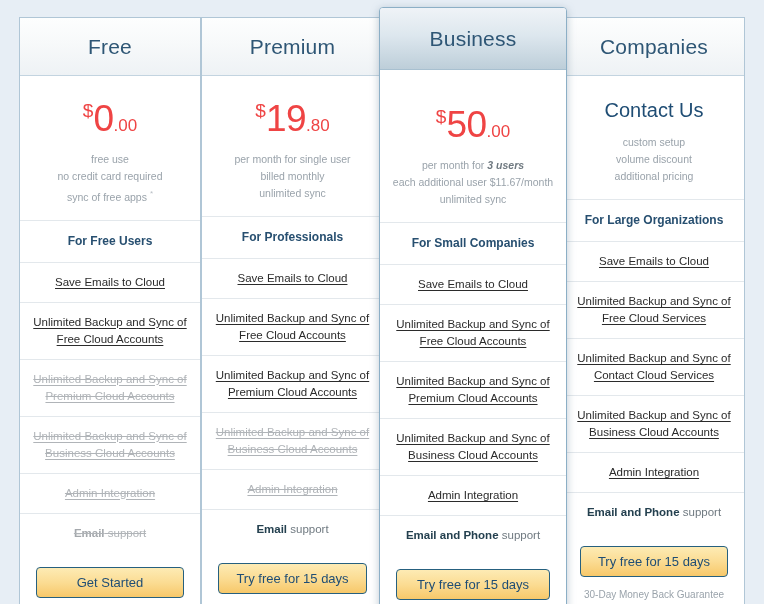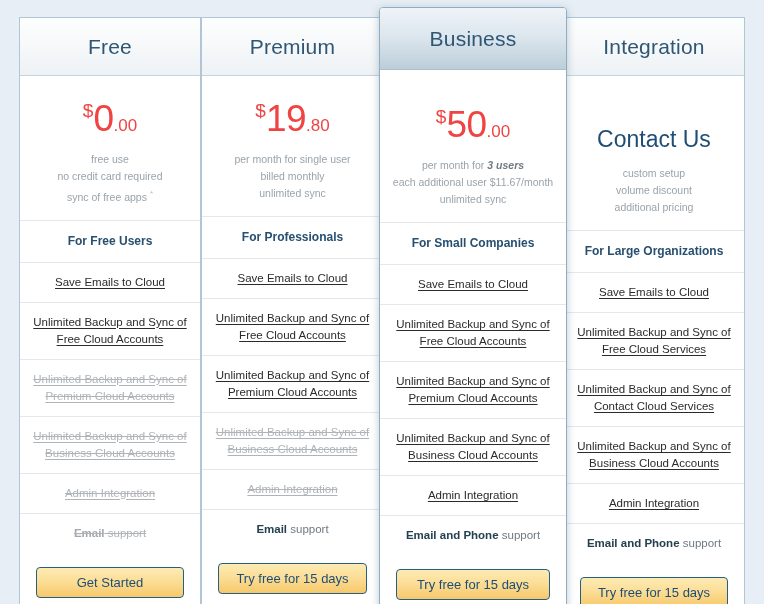--- a/index.html
+++ b/index.html
@@ -74,21 +74,21 @@
   .featured .price-block { padding-top: 36px; }
   .price-line {
     color: #ef4444;
     line-height: 1;
     white-space: nowrap;
     margin-bottom: 14px;
   }
   .cur      { font-size: 19px; vertical-align: 14px; }
   .amount   { font-size: 37px; letter-spacing: -.5px; }
   .cents    { font-size: 17px; }
-  .contact  { font-size: 23px; color: #1f4d74; line-height: 1; margin-top: 28px; }
+  .contact  { font-size: 20px; color: #1f4d74; line-height: 1; }
   .price-note {
     font-size: 10.5px;
     color: #9aa3ab;
     line-height: 17px;
   }
   .price-note b { color: #6f7980; font-weight: bold; font-style: italic; }
   .price-note sup { font-size: 8px; color: #b9bfc5; }
 
   
   .features { list-style: none; }
@@ -208,21 +208,21 @@
         <li class="feature"><span class="txt">Admin Integration</span></li>
         <li class="feature support"><span class="txt"><b>Email and Phone</b><span> support</span></span></li>
       </ul>
       <div class="cta-wrap">
         <button class="cta">Try free for 15 days</button>
       </div>
       <div class="guarantee">30-Day Money Back Guarantee</div>
     </div>
     <div class="plan plan-col-4">
       <div class="plan-head">
-        <div class="plan-name">Integration</div>
+        <div class="plan-name">Companies</div>
       </div>
       <div class="price-block">
         <div class="price-line contact">Contact Us</div>
         <div class="price-note"><span>custom setup</span></div>
         <div class="price-note"><span>volume discount</span></div>
         <div class="price-note"><span>additional pricing</span></div>
       </div>
       <ul class="features">
         <li class="feature tagline"><span class="txt">For Large Organizations</span></li>
         <li class="feature"><span class="txt">Save Emails to Cloud</span></li>

